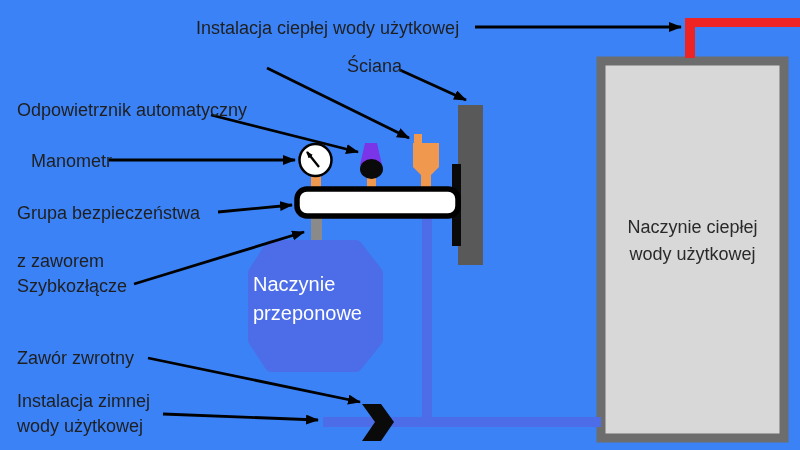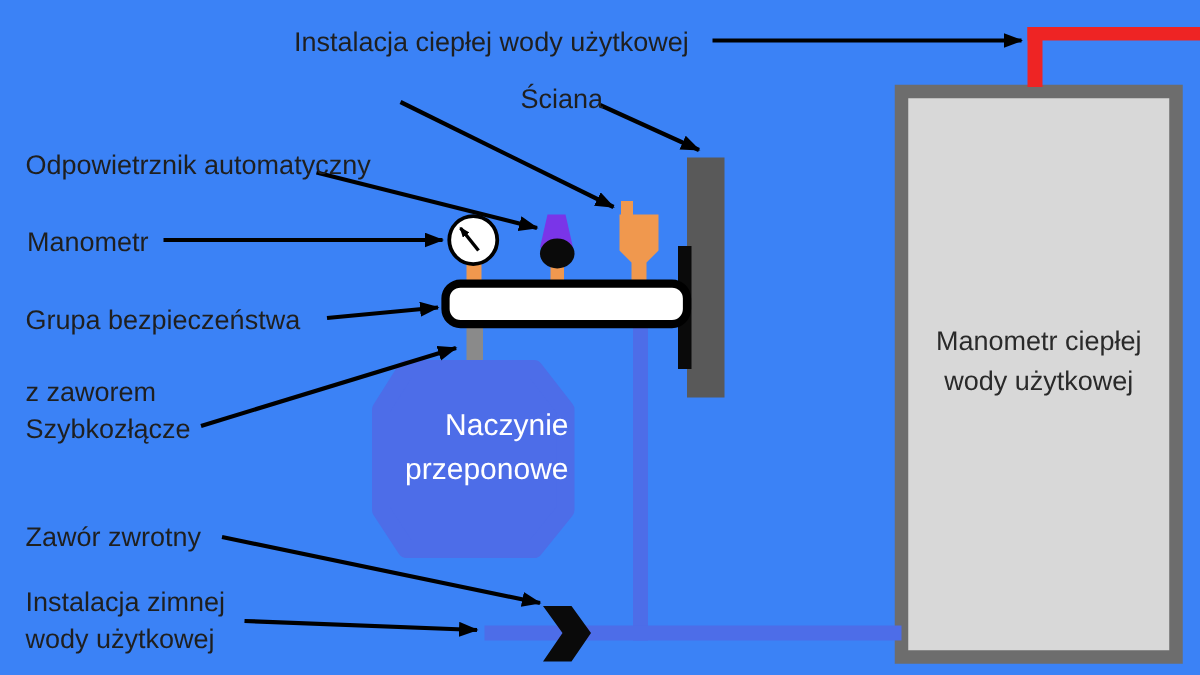--- a/index.html
+++ b/index.html
@@ -5,21 +5,21 @@
   html,body{margin:0;padding:0;background:#fff;}
   .stage{
     position:relative;width:800px;height:450px;background:#3b82f6;
     font-family:Liberation Sans, sans-serif;
     color:#1f1f1f;overflow:hidden;
   }
   .stage svg{position:absolute;left:0;top:0;z-index:1;}
   .lbl{position:absolute;z-index:2;font-size:18px;line-height:25px;white-space:nowrap;}
   .lbl-vessel{
     position:absolute;z-index:2;left:253px;top:270px;width:126px;
-    text-align:right;color:#ffffff;font-size:20px;line-height:29px;
+    text-align:left;color:#ffffff;font-size:20px;line-height:29px;
   }
   .lbl-tank{
     position:absolute;z-index:2;left:597px;top:214px;width:191px;
     text-align:center;color:#2a2a2a;font-size:18px;line-height:27px;
   }
 </style>
 </head>
 <body>
 
 <div class="stage">
@@ -76,21 +76,21 @@
     <line x1="163" y1="414" x2="318" y2="420" stroke="#000" stroke-width="2.8" marker-end="url(#ah)"></line>
   </svg>
 
   <div class="lbl" style="left:196px;top:16px;">Instalacja ciepłej wody użytkowej</div>
 
   <div class="lbl" style="left:347px;top:54px;">Ściana</div>
 
   <div class="lbl" style="left:17px;top:57px;margin-top:41px;">Odpowietrznik automatyczny</div>
 
 
-  <div class="lbl" style="left:18px;top:149px;">Manometr</div>
+  <div class="lbl" style="left:31px;top:149px;">Manometr</div>
 
   <div class="lbl" style="left:17px;top:201px;">Grupa bezpieczeństwa</div>
 
   <div class="lbl" style="left:17px;top:249px;">
     <div>z zaworem</div>
     <div>Szybkozłącze</div>
   </div>
 
   <div class="lbl" style="left:17px;top:346px;">Zawór zwrotny</div>
 
@@ -98,17 +98,17 @@
     <div>Instalacja zimnej</div>
     <div>wody użytkowej</div>
   </div>
 
   <div class="lbl-vessel">
     <div>Naczynie</div>
     <div>przeponowe</div>
   </div>
 
   <div class="lbl-tank">
-    <div>Manometr ciepłej</div>
+    <div>Naczynie ciepłej</div>
     <div>wody użytkowej</div>
   </div>
 
 </div>
 
 </body></html>

